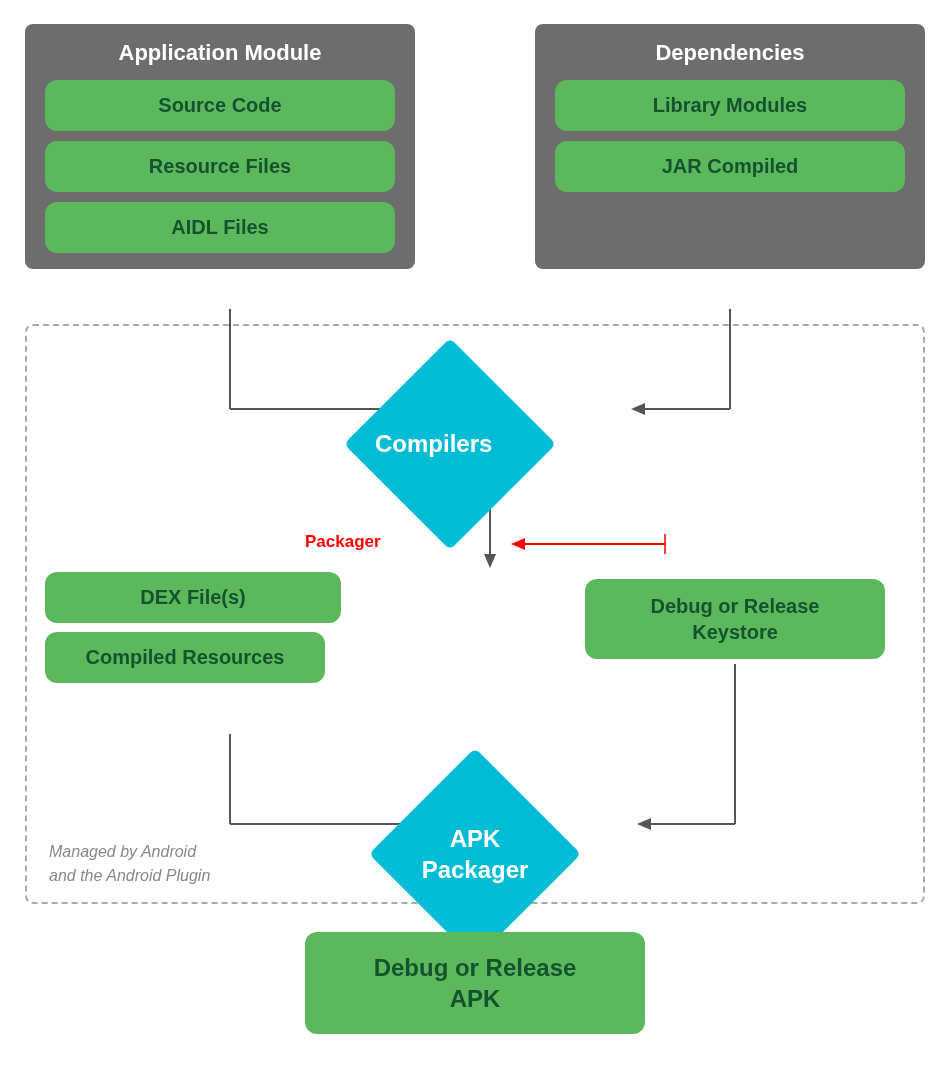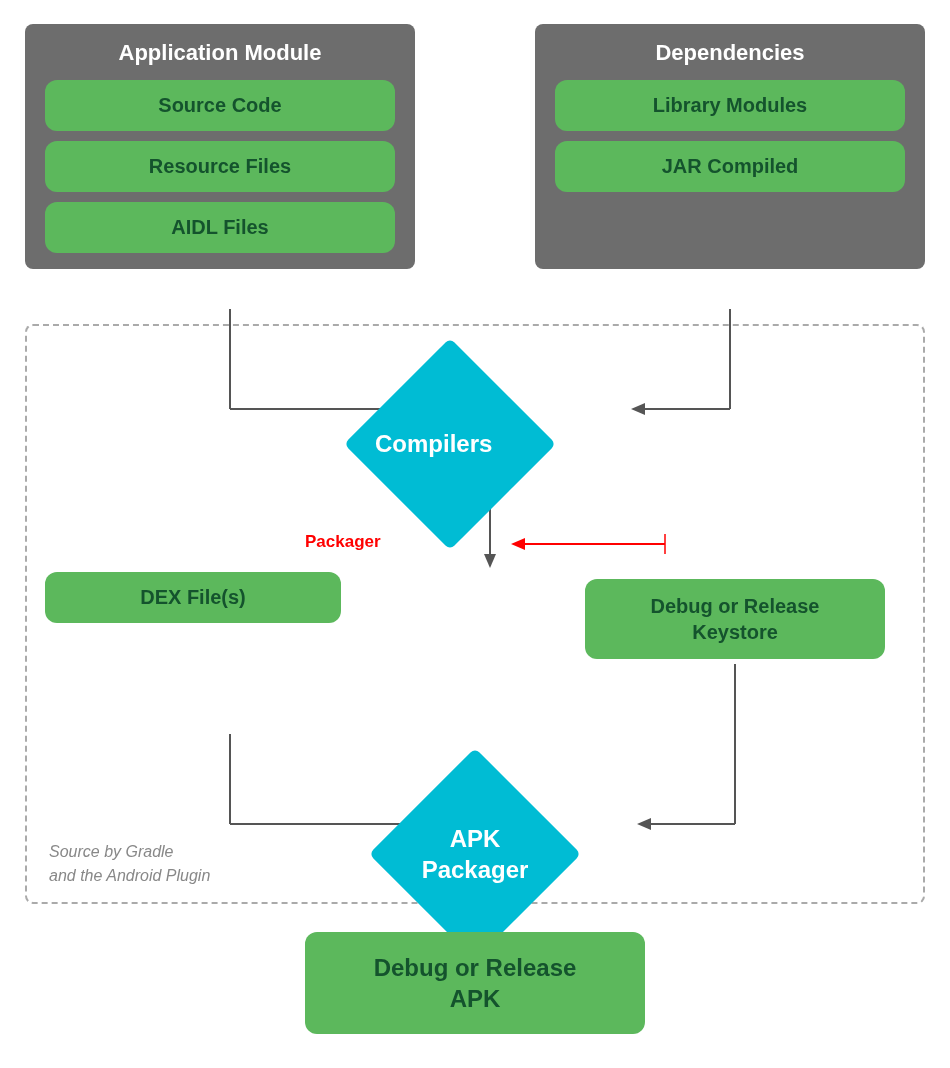--- a/index.html
+++ b/index.html
@@ -131,38 +131,41 @@
 
     <div class="module-box">
       <div class="module-box-title">Dependencies</div>
       <div class="green-btn">Library Modules</div>
       <div class="green-btn">JAR Compiled</div>
     </div>
   </div>
 
   <div class="dashed-box">
     <div class="gradle-label">
-      <div>Source by Gradle</div>
+      <div>Managed by Android</div>
       <div>and the Android Plugin</div>
     </div>
   </div>
 
   <div style="position: absolute; top: 330px; left: 50%; transform: translateX(-50%);">
     <div style="position: relative; width: 200px; height: 200px; display: flex; align-items: center; justify-content: flex-start;">
       <div style="width: 150px; height: 150px; background: #00bcd4; transform: rotate(45deg); border-radius: 6px; position: absolute;"></div>
       <div style="position: relative; z-index: 1; color: #fff; font-size: 24px; font-weight: bold; text-align: center;">Compilers</div>
     </div>
   </div>
 
   <div style="position: absolute; top: 518px; left: 290px; color: red; font-size: 17px; font-weight: bold;">Packager</div>
 
   <div style="position: absolute; top: 558px; left: 30px; width: 296px;">
     <div class="green-btn">DEX File(s)</div>
   </div>
 
+  <div style="position: absolute; top: 618px; left: 30px; width: 280px;">
+    <div class="green-btn">Compiled Resources</div>
+  </div>
 
   <div style="position: absolute; top: 565px; left: 570px; width: 300px;">
     <div class="green-btn" style="line-height: 1.3;">Debug or Release<br>Keystore</div>
   </div>
 
   <div style="position: absolute; top: 740px; left: 50%; transform: translateX(-50%);">
     <div style="position: relative; width: 200px; height: 200px; display: flex; align-items: center; justify-content: center;">
       <div style="width: 150px; height: 150px; background: #00bcd4; transform: rotate(45deg); border-radius: 6px; position: absolute;"></div>
       <div style="position: relative; z-index: 1; color: #fff; font-size: 24px; font-weight: bold; text-align: center; line-height: 1.3;">APK<br>Packager</div>
     </div>

